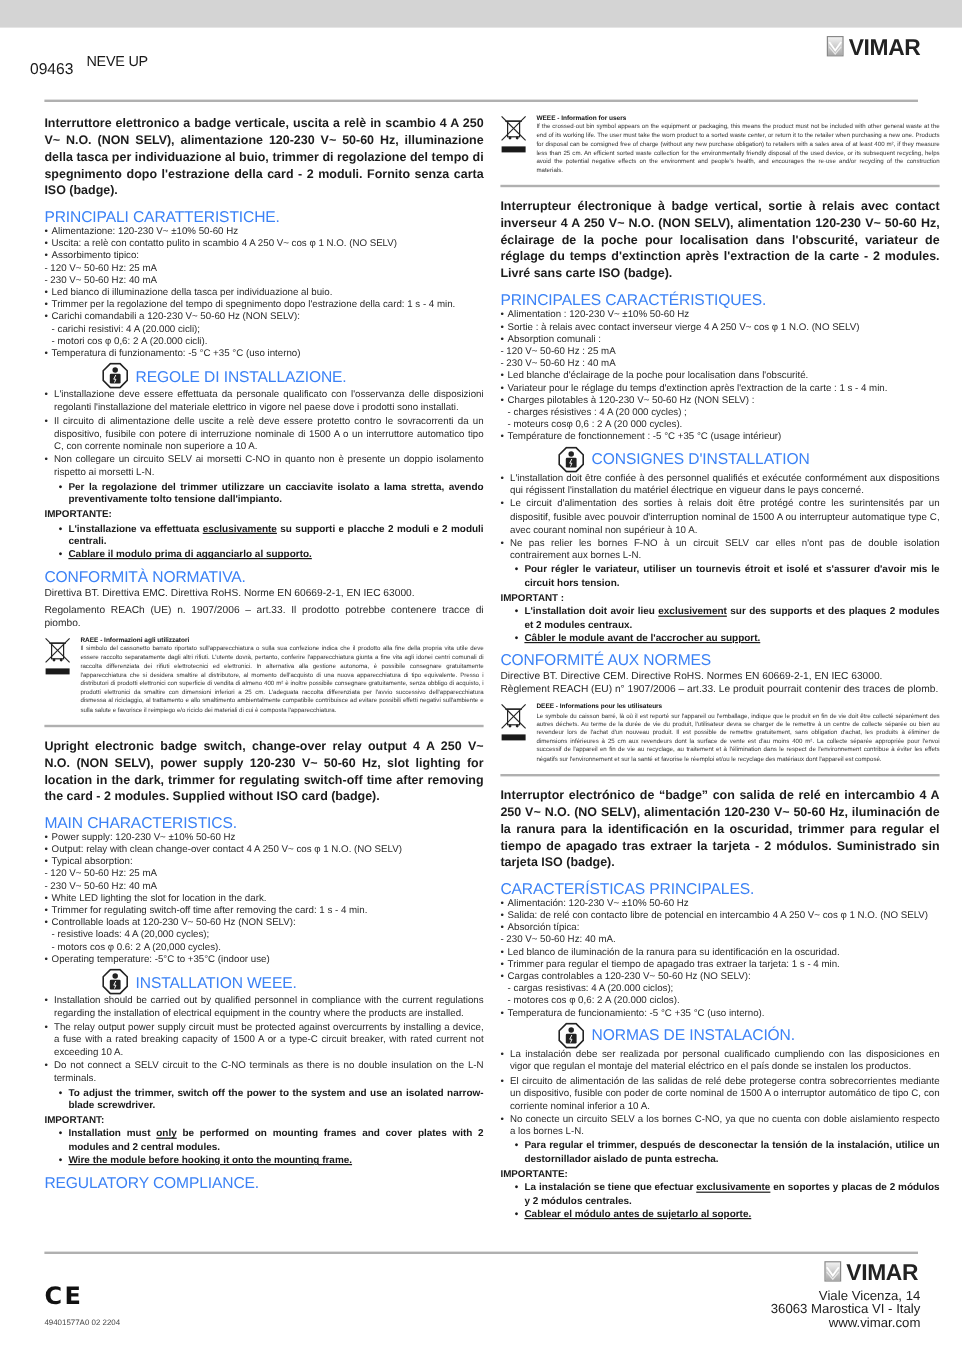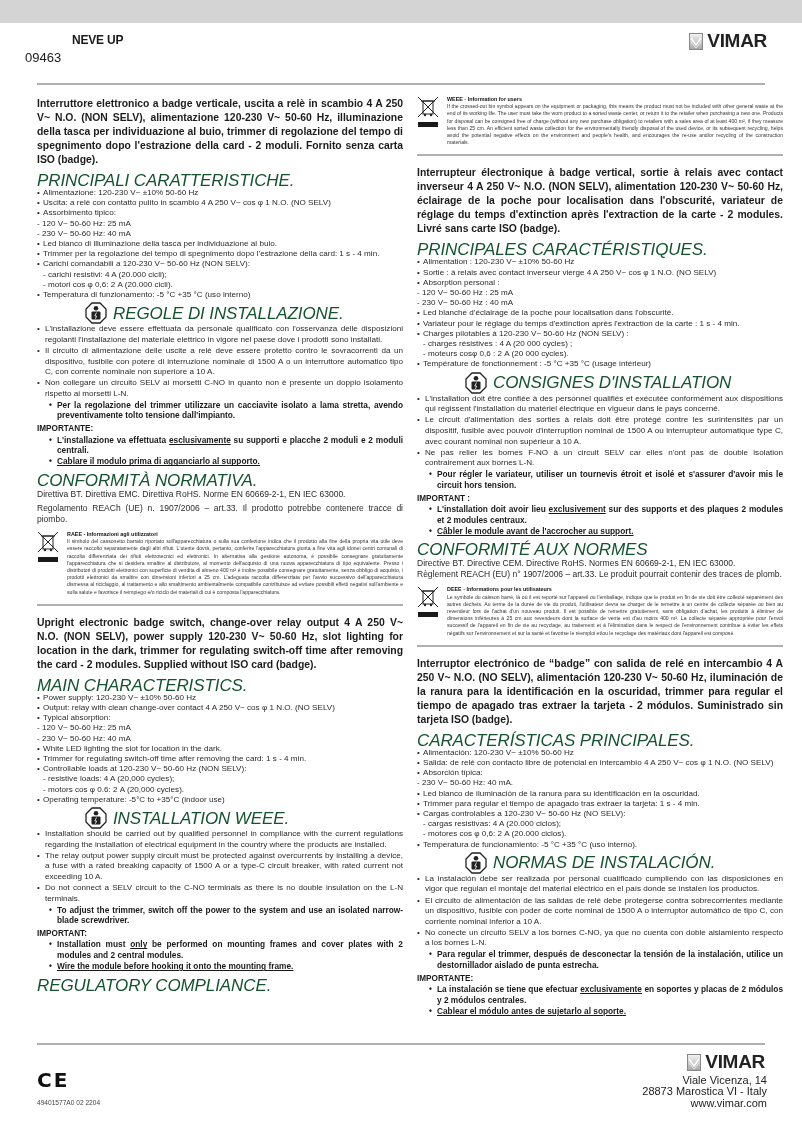--- a/index.html
+++ b/index.html
@@ -1,31 +1,31 @@
 <!DOCTYPE html>
 <html><head>
 <meta charset="utf-8">
 <style>
   * { box-sizing: border-box; margin: 0; padding: 0; }
   html, body { width: 802px; height: 1134px; background: #fff; overflow: hidden; }
   body { font-family: "Liberation Sans", sans-serif; color: #1a1a1a; position: relative; }
   .topbar { position: absolute; left: 0; top: 0; width: 802px; height: 23px; background: #d4d4d4; }
   .header { position: absolute; left: 25px; top: 28px; width: 752px; height: 56px; }
-  .prod-name { position: absolute; left: 0; top: 5px; font-size: 12px; font-weight: bold; letter-spacing: -0.2px; padding-left: 47px; }
+  .prod-name { position: absolute; left: 0; top: 16px; font-size: 12px; font-weight: normal; letter-spacing: -0.2px; padding-left: 47px; }
   .prod-code { position: absolute; left: 0; top: 22px; font-size: 13px; }
-  .logo { position: absolute; display: flex; align-items: center; gap: 4px; padding-left: 34px; }
+  .logo { position: absolute; display: flex; align-items: flex-start; gap: 4px; padding-left: 34px; }
   .logo .mark { width: 14px; height: 17px; border: 1px solid #888; background: linear-gradient(180deg,#f2f2f2,#a9a9a9); position: relative; }
   .logo .mark svg { position: absolute; left: 0; top: 0; }
   .logo .word { font-weight: bold; font-size: 19px; letter-spacing: -0.3px; color: #222; }
   .hr { position: absolute; height: 2px; background: #b0b0b0; }
   .col { position: absolute; top: 97px; width: 366px; }
   .col.left { left: 37px; }
   .col.right { left: 417px; }
   .intro { font-size: 10.4px; font-weight: bold; line-height: 14px; text-align: justify; color: #1c1c1c; }
-  .h2 { font-size: 17px; line-height: 15px; margin-top: 6px; color: #14532d; letter-spacing: -0.1px; font-style: italic; }
+  .h2 { font-size: 13px; line-height: 15px; margin-top: 6px; color: #3b82f6; letter-spacing: -0.1px; }
   .h2-row { display: flex; align-items: center; gap: 6px; margin-top: 2px; padding-left: 48px; }
   .h2-row .h2 { margin-top: 0; }
   .inst-icon { width: 22px; height: 22px; flex: none; }
   ul.spec { list-style: none; font-size: 8.1px; line-height: 10.2px; color: #2a2a2a; }
   ul.spec li { position: relative; padding-left: 6px; }
   ul.spec li.b::before { content: "•"; position: absolute; left: 0; top: 0; }
   ul.spec li.d { padding-left: 0; }
   ul.spec li.s { padding-left: 6px; }
   ul.rules { list-style: none; font-size: 8.1px; line-height: 10.6px; color: #2a2a2a; text-align: justify; }
   ul.rules li { position: relative; padding-left: 8px; margin-bottom: 0.5px; }
@@ -180,21 +180,21 @@
   </div>
 
   <div class="sep"></div>
 
   <section>
     <p class="intro">Interrupteur électronique à badge vertical, sortie à relais avec contact inverseur 4 A 250 V~ N.O. (NON SELV), alimentation 120-230 V~ 50-60 Hz, éclairage de la poche pour localisation dans l'obscurité, variateur de réglage du temps d'extinction après l'extraction de la carte - 2 modules. Livré sans carte ISO (badge).</p>
     <div class="h2">PRINCIPALES CARACTÉRISTIQUES.</div>
     <ul class="spec">
         <li class="b">Alimentation : 120-230 V~ ±10% 50-60 Hz</li>
         <li class="b">Sortie : à relais avec contact inverseur vierge 4 A 250 V~ cos φ 1 N.O. (NO SELV)</li>
-        <li class="b">Absorption personal :</li>
+        <li class="b">Absorption comunali :</li>
         <li class="d">-  120 V~ 50-60 Hz : 25 mA</li>
         <li class="d">-  230 V~ 50-60 Hz : 40 mA</li>
         <li class="b">Led blanche d'éclairage de la poche pour localisation dans l'obscurité.</li>
         <li class="b">Variateur pour le réglage du temps d'extinction après l'extraction de la carte : 1 s - 4 min.</li>
         <li class="b">Charges pilotables à 120-230 V~ 50-60 Hz (NON SELV) :</li>
         <li class="s">- charges résistives : 4 A (20 000 cycles) ;</li>
         <li class="s">- moteurs cosφ 0,6 : 2 A (20 000 cycles).</li>
         <li class="b">Température de fonctionnement : -5 °C +35 °C (usage intérieur)</li>
       </ul>
     <div class="h2-row">
@@ -283,15 +283,15 @@
   <div class="mark">
     <svg width="12" height="15" viewBox="0 0 12 15">
         <path d="M1 4 L6 11 L11 4" stroke="#fff" stroke-width="1.5" fill="none"></path>
         <path d="M1 8 L6 14 L11 8" stroke="#e8e8e8" stroke-width="1" fill="none"></path>
       </svg>
   </div>
   <span class="word">VIMAR</span>
 </div>
 <div class="addr">
   <div>Viale Vicenza, 14</div>
-  <div>28873 Marostica VI - Italy</div>
+  <div>36063 Marostica VI - Italy</div>
   <div>www.vimar.com</div>
 </div>
 
 </body></html>

